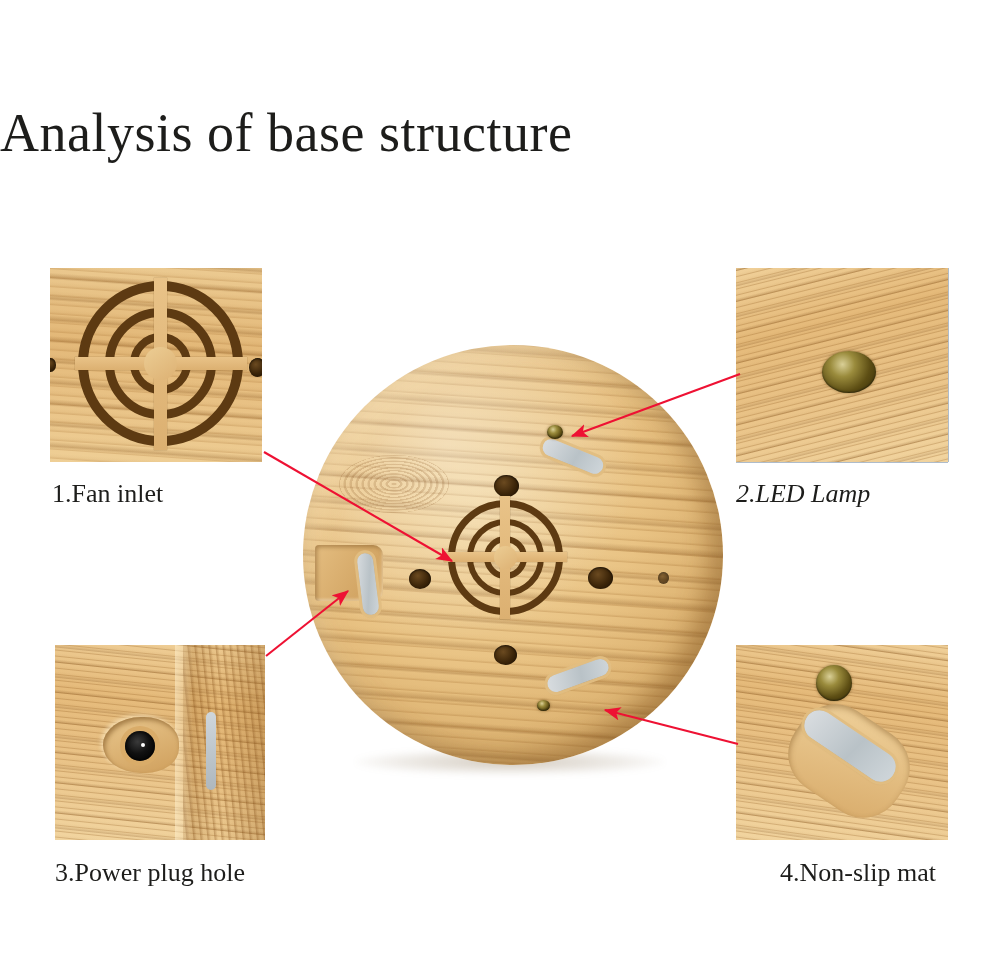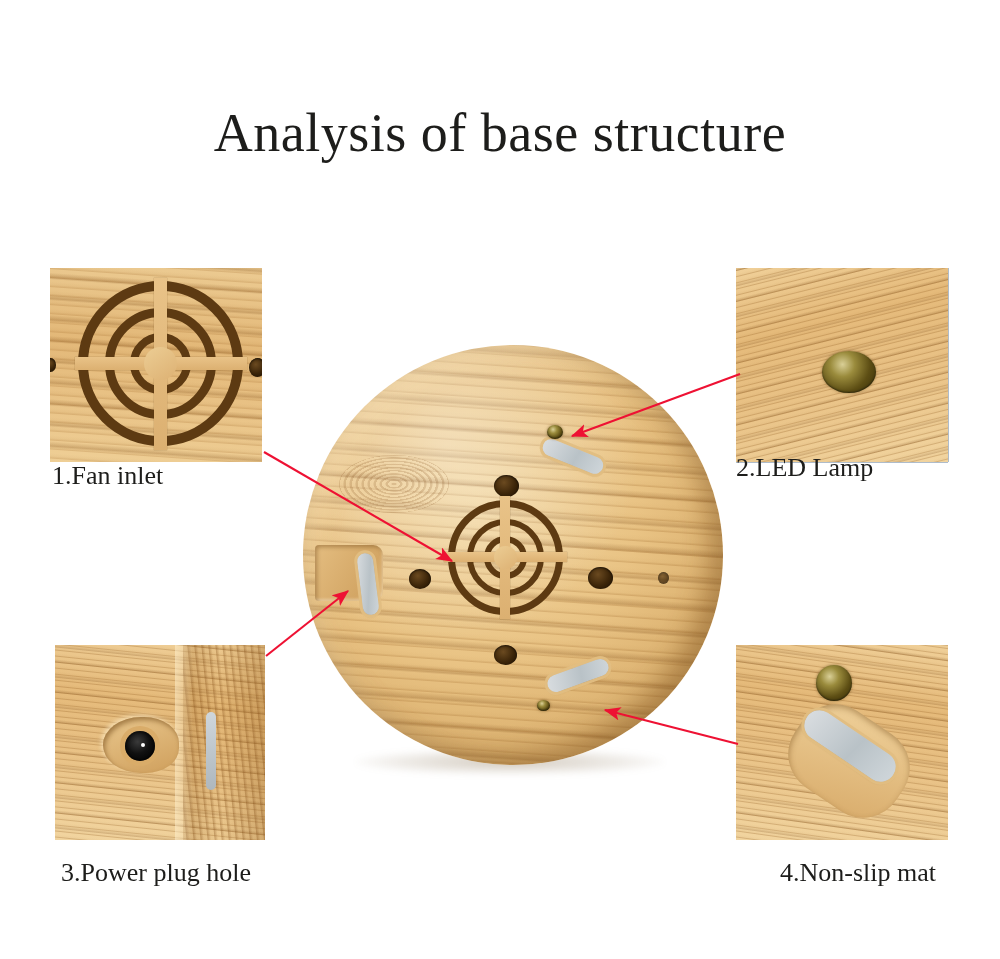--- a/index.html
+++ b/index.html
@@ -17,21 +17,20 @@
     background: #ffffff;
     overflow: hidden;
   }
 
   
   #title {
     position: absolute;
     left: 0;
     top: 101px;
     width: 1000px;
-    text-align: center;
     font-size: 54px;
     line-height: 64px;
     color: #1d1d1b;
     font-family: "Liberation Serif", "DejaVu Serif", serif;
     letter-spacing: 0.5px;
     white-space: nowrap;
   }
 
   
   .inset {
@@ -243,27 +242,27 @@
       <div class="ring" style="left:0; top:0; width:165px; height:165px; border-width:10px;"></div>
       <div class="ring" style="left:27px; top:27px; width:111px; height:111px; border-width:9px;"></div>
       <div class="ring" style="left:52px; top:52px; width:61px; height:61px; border-width:8px;"></div>
       <div class="spoke" style="left:76px; top:-3px; width:13px; height:172px;"></div>
       <div class="spoke" style="left:-3px; top:76px; width:172px; height:13px;"></div>
       <div class="hub" style="left:66px; top:66px; width:33px; height:33px;"></div>
     </div>
     <div class="screw-hole" style="left:199px; top:90px; width:17px; height:19px;"></div>
     <div class="screw-hole" style="left:-5px; top:90px; width:11px; height:14px;"></div>
   </div>
-  <div class="caption" style="left:52px; top:460px;">1.Fan inlet</div>
+  <div class="caption" style="left:52px; top:478px;">1.Fan inlet</div>
 
   <div class="inset bordered" style="left:736px; top:268px; width:212px; height:194px;">
     <div class="wood dense" style="--grain-angle:-14deg;"></div>
     <div class="led" style="left:86px; top:83px; width:54px; height:42px;"></div>
   </div>
-  <div class="caption" style="left:736px; top:452px;">2.LED Lamp</div>
+  <div class="caption" style="left:736px; top:478px;font-style:italic;">2.LED Lamp</div>
 
   <div class="inset" style="left:55px; top:645px; width:210px; height:195px;">
     <div class="wood dense" style="--grain-angle:6deg;"></div>
 
     <div style="position:absolute; left:128px; top:0; width:82px; height:195px;
                 background:
                   repeating-linear-gradient(84deg, rgba(120,66,14,0.00) 0px, rgba(120,66,14,0.00) 3px, rgba(120,66,14,0.30) 4px, rgba(120,66,14,0.00) 7px),
                   linear-gradient(90deg, rgba(150,95,30,.30), rgba(210,150,70,.10) 45%, rgba(150,95,30,.32));"></div>
     <div style="position:absolute; left:120px; top:0; width:18px; height:195px;
                 background:linear-gradient(90deg, rgba(255,240,205,.55), rgba(255,240,205,0));"></div>
@@ -271,21 +270,21 @@
     <div style="position:absolute; left:48px; top:72px; width:76px; height:56px; border-radius:50% 46% 44% 50%;
                 background:linear-gradient(160deg, #e9c78d, #cf9f5c);
                 box-shadow: inset 2px 3px 5px rgba(110,68,18,.55), -2px -2px 4px rgba(255,240,205,.6);"></div>
     <div class="jack" style="left:70px; top:86px; width:30px; height:30px;">
       <div class="glint"></div>
     </div>
 
     <div style="position:absolute; left:151px; top:67px; width:10px; height:78px; border-radius:6px;
                 background:linear-gradient(180deg,#cfd6db,#aeb7bd);"></div>
   </div>
-  <div class="caption" style="left:61px; top:857px;">3.Power plug hole</div>
+  <div class="caption" style="left:55px; top:857px;">3.Power plug hole</div>
 
   <div class="inset" style="left:736px; top:645px; width:212px; height:195px;">
     <div class="wood dense" style="--grain-angle:8deg;"></div>
     <div class="led" style="left:80px; top:20px; width:36px; height:36px;"></div>
 
     <div style="position:absolute; left:52px; top:70px; width:122px; height:92px; transform:rotate(34deg);
                 border-radius:40px; background:linear-gradient(160deg,#f0d29c,#d8ab6a);
                 box-shadow: inset 2px 2px 6px rgba(110,68,18,.45);"></div>
     <div class="pad" style="left:62px; top:86px; width:104px; height:30px; transform:rotate(34deg);
                 border-radius:30px;"></div>

